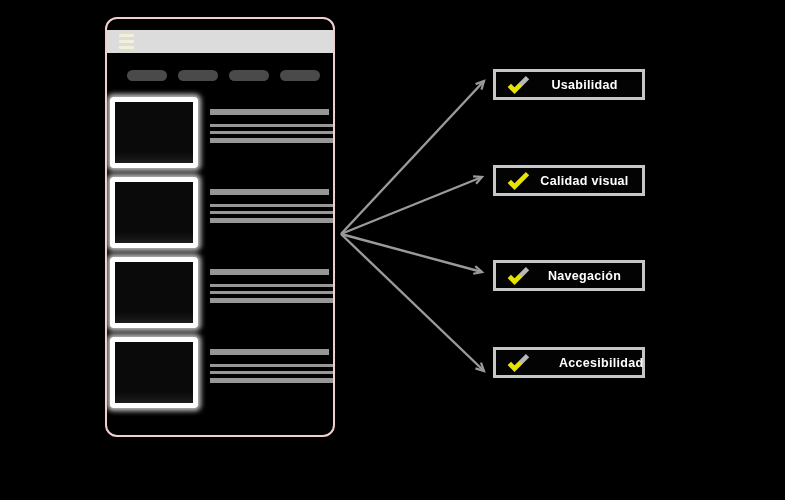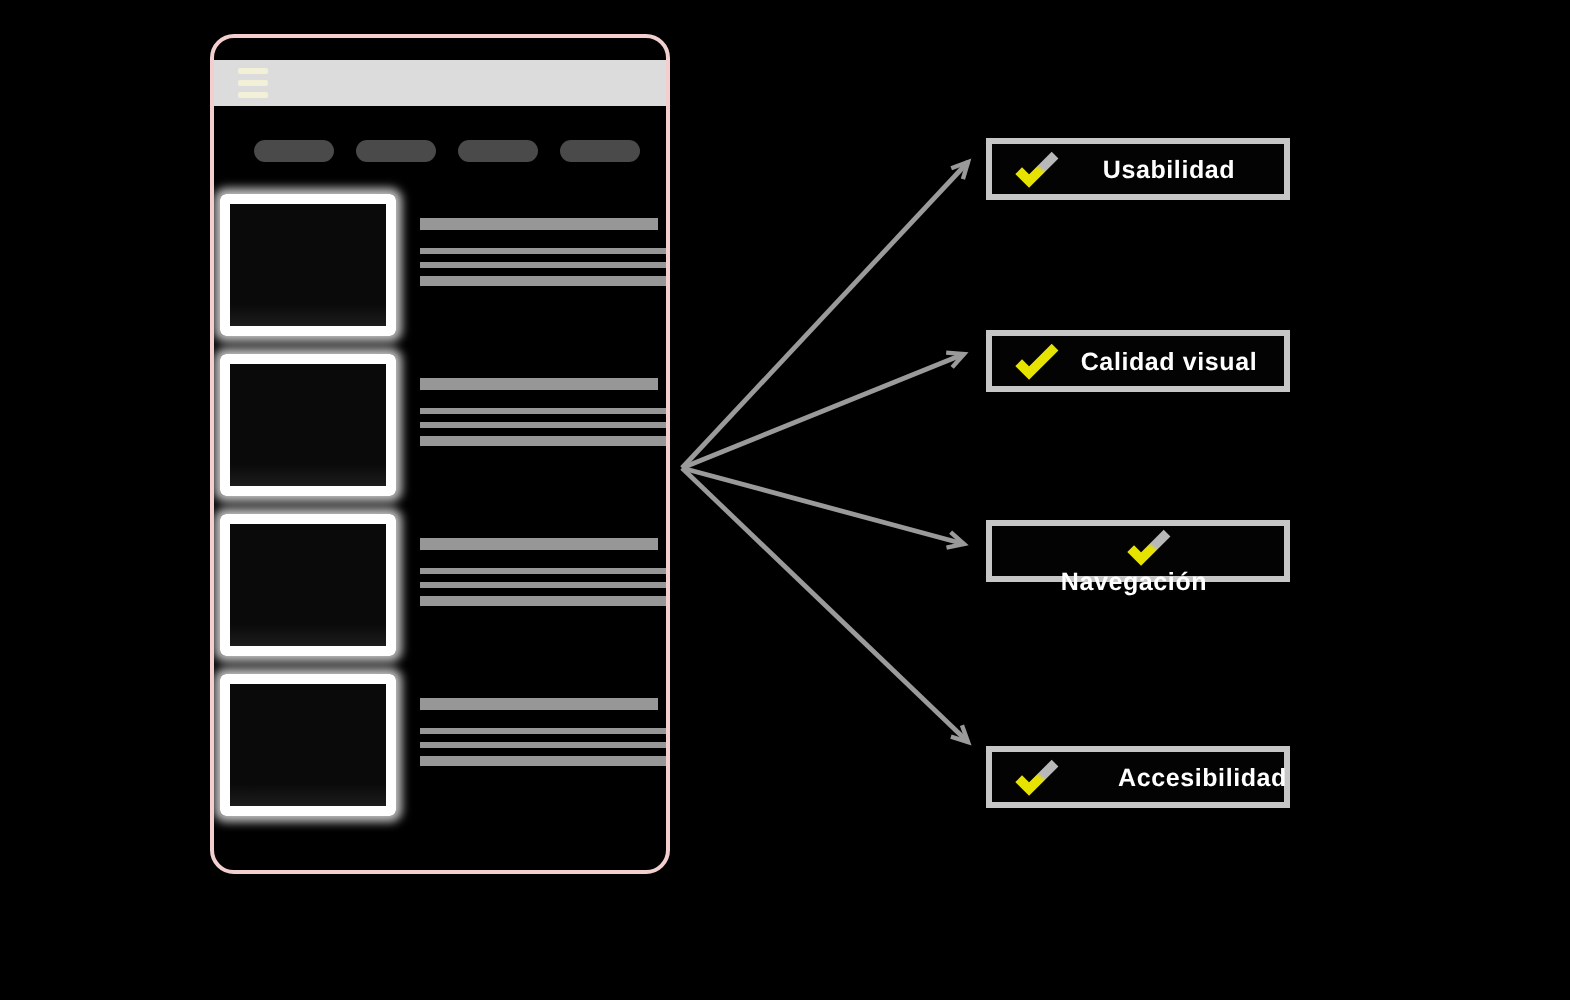--- a/index.html
+++ b/index.html
@@ -28,21 +28,21 @@
 
   
   .arrows{position:absolute;left:0;top:0;width:785px;height:500px;pointer-events:none;}
 
   
   .crit{position:absolute;left:493px;width:152px;height:31px;box-sizing:border-box;
         border:3px solid #c6c6c6;background:#030303;display:flex;align-items:center;}
   .crit .chk{margin-left:9px;flex:0 0 auto;}
   .crit .lbl{flex:1;text-align:center;color:#fff;font-weight:bold;font-size:12.5px;
              letter-spacing:0.3px;padding-right:4px;}
-  .crit-1{top:69px;} .crit-2{top:165px;justify-content:space-between;} .crit-3{top:260px;flex-direction:column;} .crit-4{top:373px;gap:28px;}
+  .crit-1{top:69px;} .crit-2{top:165px;justify-content:space-between;} .crit-3{top:260px;} .crit-4{top:347px;gap:28px;}
 </style>
 </head>
 <body>
 
 <svg width="0" height="0" style="position:absolute">
   <defs>
     <linearGradient id="twotone" x1="0" y1="1" x2="1" y2="0">
       <stop offset="0.48" stop-color="#e6e300"></stop>
       <stop offset="0.60" stop-color="#b8b8b8"></stop>
     </linearGradient>

